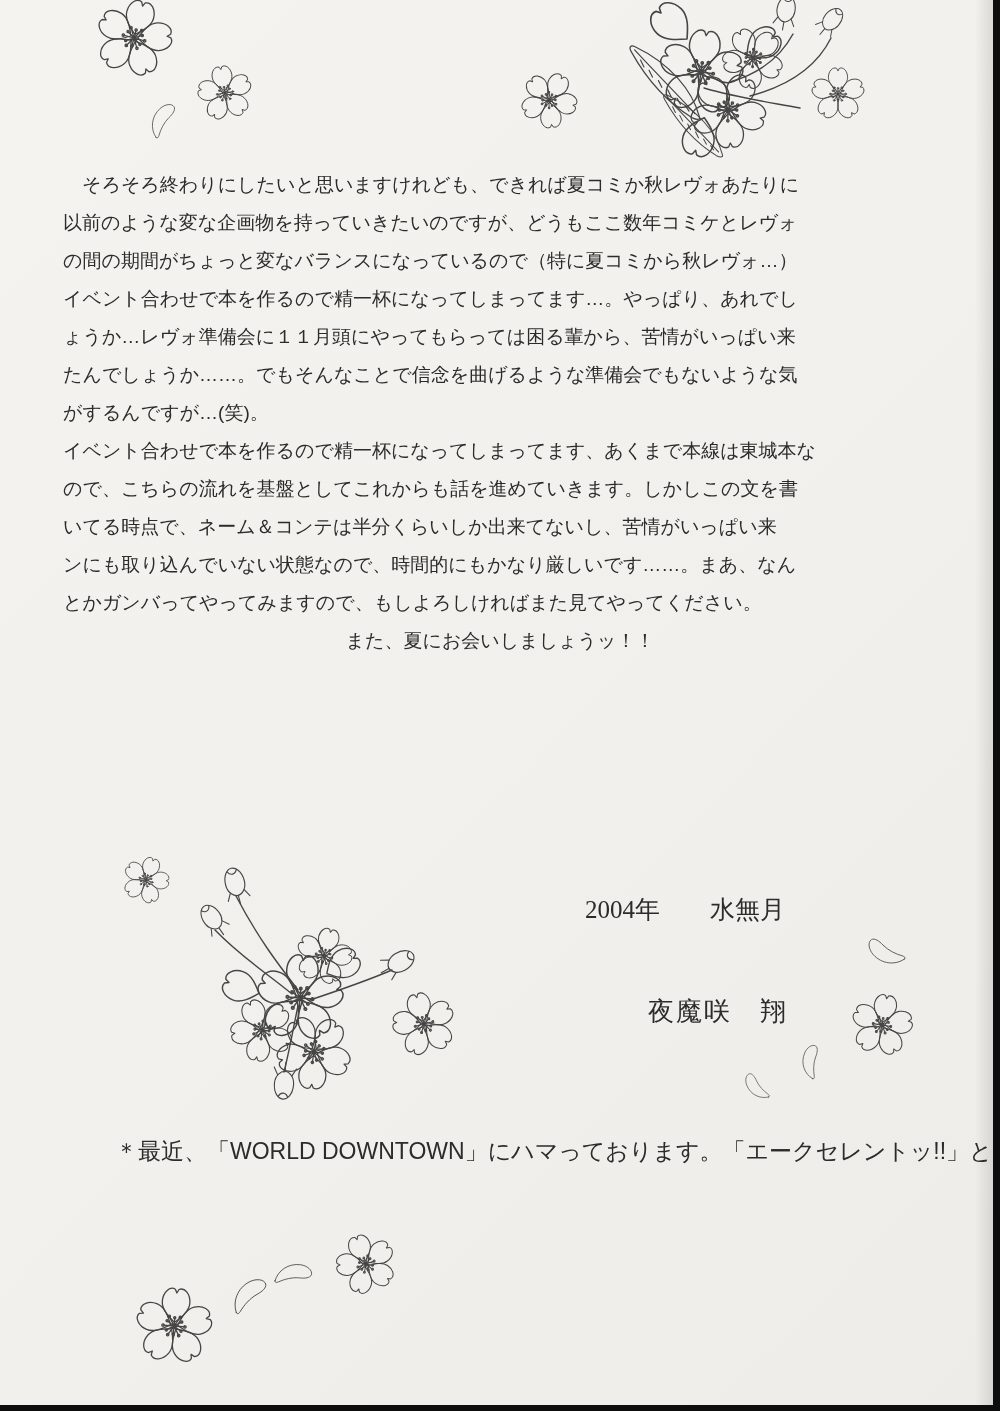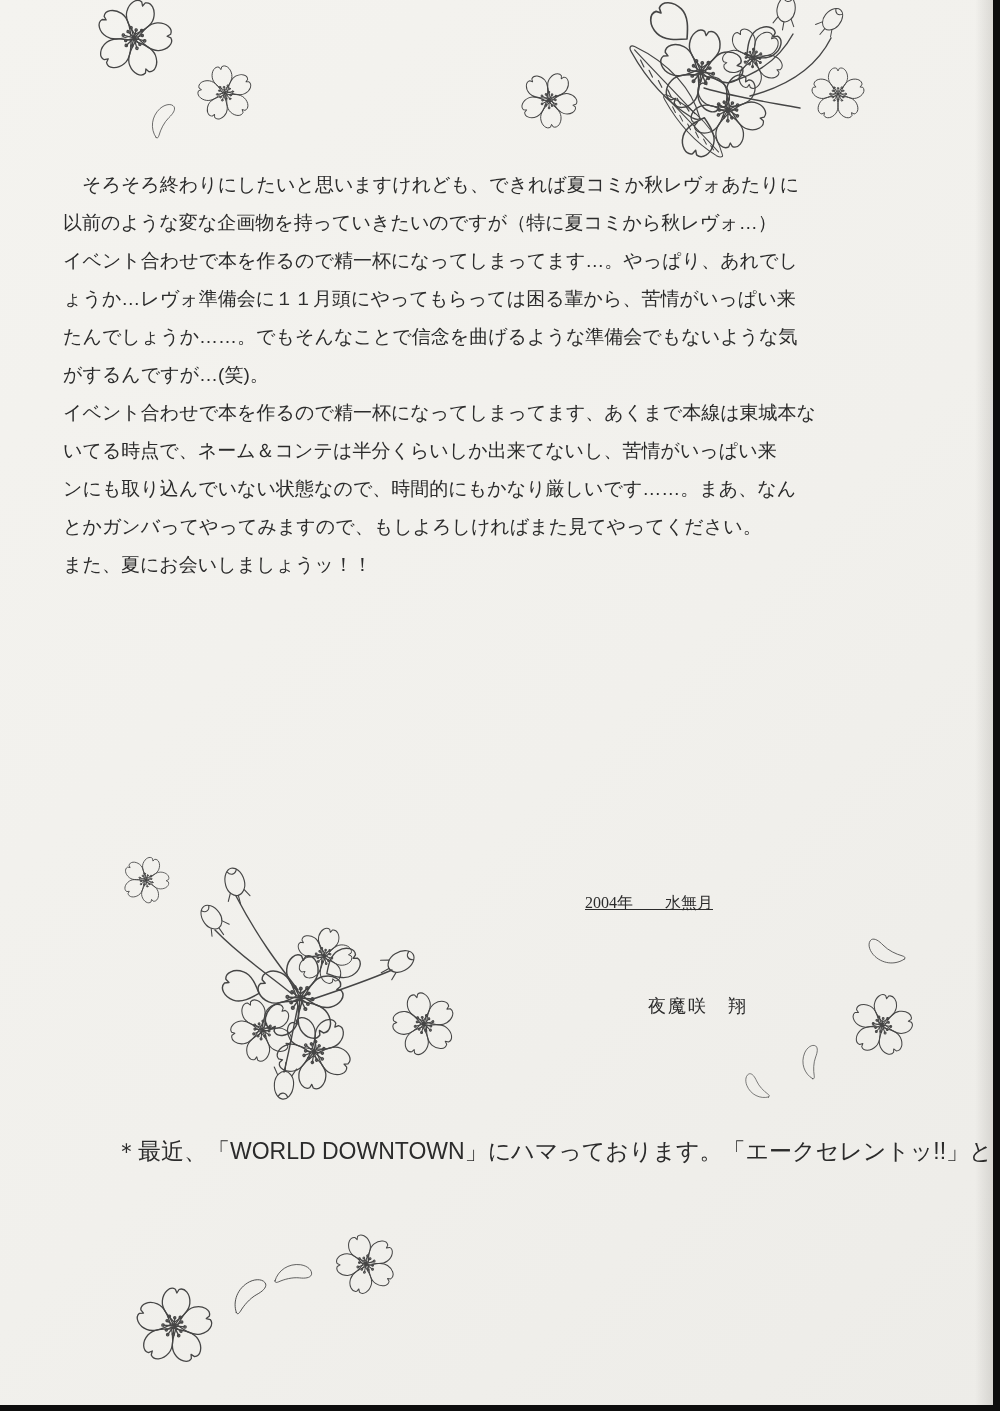--- a/index.html
+++ b/index.html
@@ -20,38 +20,37 @@
   .afterword {
     position: absolute;
     left: 63px;
     top: 166px;
     width: 874px;
     font-size: 19px;
     line-height: 38px;
     color: #2b2b2b;
   }
   .line { white-space: pre; height: 38px; }
-  .farewell { text-align: left; }
+  .farewell { text-align: center; }
 
   .colophon-date {
     position: absolute;
     left: 585px;
     top: 893px;
     font-family: "Liberation Serif", serif;
-    font-size: 16px;
+    font-size: 25px;
     white-space: pre;
     color: #2b2b2b;
-    text-decoration: underline;
   }
   .colophon-author {
     position: absolute;
     left: 648px;
     top: 994px;
     font-family: "Liberation Serif", serif;
-    font-size: 18px;
+    font-size: 26px;
     letter-spacing: 2px;
     white-space: pre;
     color: #2b2b2b;
   }
 
   .footnote {
     position: absolute;
     left: 115px;
     top: 1130px;
     width: 830px;
@@ -159,26 +158,28 @@
     <use href="#d-flower" transform="translate(93,76) rotate(8) scale(1.02) translate(-50,-50)"></use>
     <use href="#d-flower" transform="translate(120,114) rotate(32) scale(0.92) translate(-50,-50)"></use>
     <use href="#d-flower" transform="translate(145,62) rotate(-28) scale(0.74) translate(-50,-50)"></use>
   </svg>
   <svg class="deco" style="left:806px;top:62px" width="64" height="64" viewBox="0 0 100 100">
     <use href="#d-flower" transform="rotate(0 50 50)"></use>
   </svg>
 
   <div class="afterword">
     <div class="line">　そろそろ終わりにしたいと思いますけれども、できれば夏コミか秋レヴォあたりに</div>
-    <div class="line">以前のような変な企画物を持っていきたいのですが（特に夏コミから秋レヴォ…）</div>
+    <div class="line">以前のような変な企画物を持っていきたいのですが、どうもここ数年コミケとレヴォ</div>
+    <div class="line">の間の期間がちょっと変なバランスになっているので（特に夏コミから秋レヴォ…）</div>
     <div class="line">イベント合わせで本を作るので精一杯になってしまってます…。やっぱり、あれでし</div>
     <div class="line">ょうか…レヴォ準備会に１１月頭にやってもらっては困る輩から、苦情がいっぱい来</div>
     <div class="line">たんでしょうか……。でもそんなことで信念を曲げるような準備会でもないような気</div>
     <div class="line">がするんですが…(笑)。</div>
     <div class="line">イベント合わせで本を作るので精一杯になってしまってます、あくまで本線は東城本な</div>
+    <div class="line">ので、こちらの流れを基盤としてこれからも話を進めていきます。しかしこの文を書</div>
     <div class="line">いてる時点で、ネーム＆コンテは半分くらいしか出来てないし、苦情がいっぱい来</div>
     <div class="line">ンにも取り込んでいない状態なので、時間的にもかなり厳しいです……。まあ、なん</div>
     <div class="line">とかガンバってやってみますので、もしよろしければまた見てやってください。</div>
     <div class="line farewell">また、夏にお会いしましょうッ！！</div>
   </div>
 
   <div class="colophon-date">2004年　　水無月</div>
   <div class="colophon-author">夜魔咲　翔</div>
 
   <svg class="deco" style="left:118px;top:852px" width="56" height="56" viewBox="0 0 100 100">

